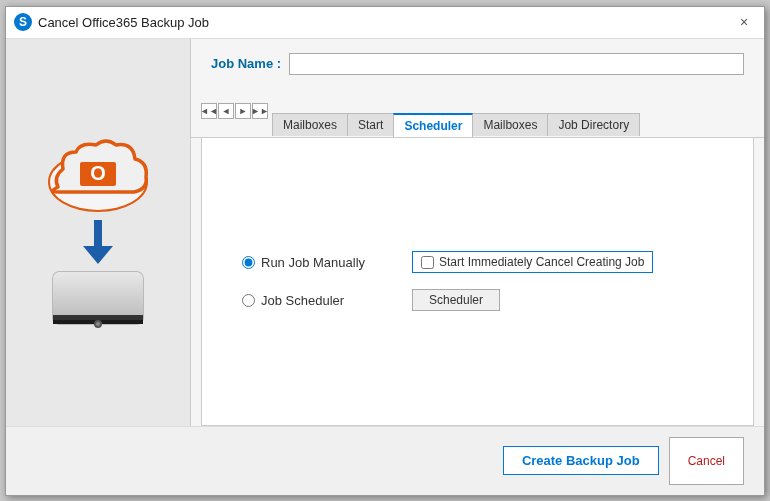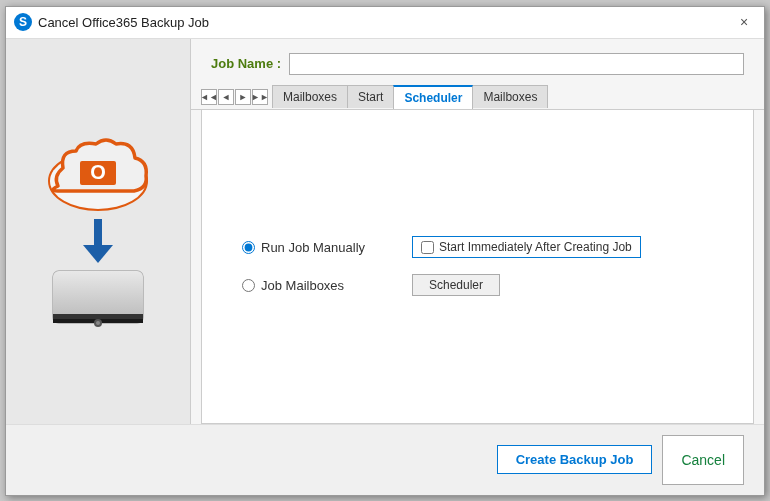--- a/index.html
+++ b/index.html
@@ -107,21 +107,21 @@
     .job-name-row {
       display: flex;
       align-items: center;
       padding: 14px 20px 10px 20px;
       background: #f5f5f5;
       gap: 8px;
     }
     .job-name-label {
       font-size: 13px;
       font-weight: bold;
-      color: #4d7c0f;
+      color: #0369a1;
       white-space: nowrap;
     }
     .job-name-input {
       flex: 1;
       height: 22px;
       border: 1px solid #aaa;
       background: #fff;
       padding: 0 4px;
       font-size: 12px;
     }
@@ -156,20 +156,21 @@
     .tab {
       padding: 4px 10px;
       border: 1px solid #bbb;
       border-bottom: none;
       background: #e0e0e0;
       cursor: pointer;
       font-size: 12px;
       color: #333;
       margin-right: -1px;
       position: relative;
+      margin-top: 28px;
     }
     .tab.active {
       background: #fff;
       border-top: 2px solid #0078d4;
       color: #0078d4;
       font-weight: 600;
       z-index: 1;
     }
 
     
@@ -252,22 +253,22 @@
       border: 1px solid #0078d4;
       color: #0078d4;
       font-size: 13px;
       font-weight: 600;
       cursor: pointer;
     }
     .btn-secondary {
       padding: 16px 18px;
       background: #fff;
       border: 1px solid #aaa;
-      color: #15803d;
-      font-size: 14px;
+      color: #b91c1c;
+      font-size: 12px;
       cursor: pointer;
     }
   </style>
 </head>
 <body>
 
 <div class="dialog">
 
   <div class="title-bar">
     <div class="title-bar-left">
@@ -343,40 +344,41 @@
         <div class="tab-nav-btns">
           <button class="tab-nav-btn">◄◄</button>
           <button class="tab-nav-btn">◄</button>
           <button class="tab-nav-btn">►</button>
           <button class="tab-nav-btn">►►</button>
         </div>
         <div class="tab">Mailboxes</div>
         <div class="tab">Start</div>
         <div class="tab active">Scheduler</div>
         <div class="tab">Mailboxes</div>
+        <div class="tab">Job Directory</div>
       </div>
 
       <div class="tab-content">
         <div class="options-container">
 
           <div class="option-row">
             <label class="radio-label">
               <input class="radio-input" type="radio" name="schedule" value="manual" checked="" style="">
               <span>Run Job Manually</span>
             </label>
             <label class="checkbox-label">
               <input class="checkbox-input" type="checkbox" style="">
-              <span>Start Immediately After Creating Job</span>
+              <span>Start Immediately Cancel Creating Job</span>
             </label>
           </div>
 
           <div class="option-row">
             <label class="radio-label">
               <input class="radio-input" type="radio" name="schedule" value="scheduled" style="">
-              <span>Job Mailboxes</span>
+              <span>Job Scheduler</span>
             </label>
             <button class="scheduler-btn">Scheduler</button>
           </div>
         </div>
       </div>
 
     </div>
   </div>
 
   <div class="footer">

